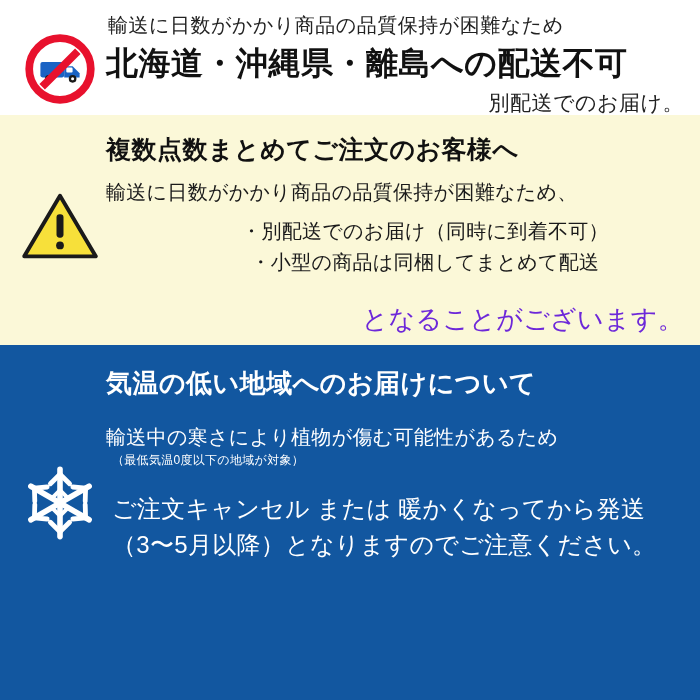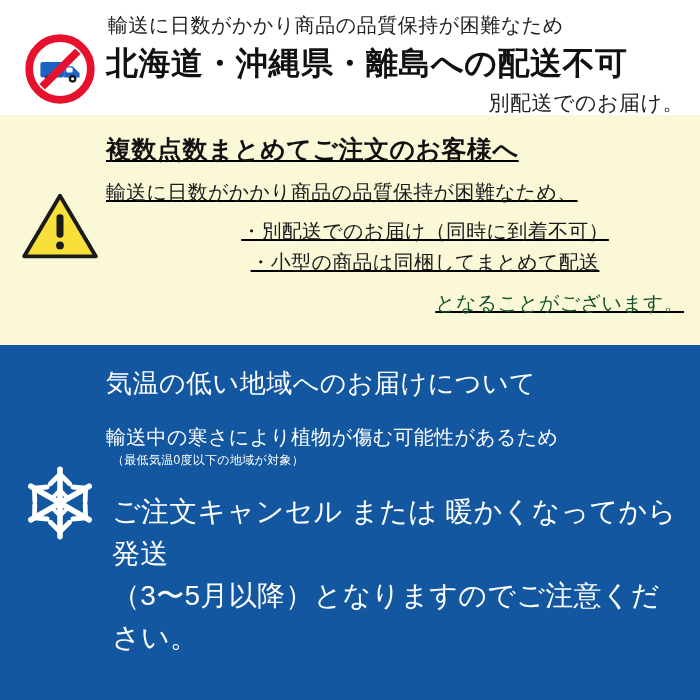--- a/index.html
+++ b/index.html
@@ -70,21 +70,20 @@
 
   
   .sec-multi {
     background: #fbf8d8;
     height: 230px;
     display: flex;
     align-items: flex-start;
     box-sizing: border-box;
     padding: 14px 14px 0 14px;
     position: relative;
-    text-decoration: underline;
   }
   .multi-icon {
     width: 92px;
     flex: 0 0 92px;
     display: flex;
     justify-content: center;
     align-items: flex-start;
     padding-top: 62px;
   }
   .multi-text {
@@ -112,25 +111,25 @@
     list-style: none;
     text-align: center;
   }
   .multi-list li {
     font-size: 20px;
     color: #1a1a1a;
     line-height: 1.55;
     letter-spacing: 0.3px;
   }
   .multi-foot {
-    font-size: 20px;
-    color: #14532d;
+    font-size: 26px;
+    color: #6d28d9;
     text-align: right;
     padding-right: 2px;
-    margin-top: 12px;
+    margin-top: 24px;
     letter-spacing: 0.3px;
   }
 
   
   .sec-cold {
     background: #1257a0;
     flex: 1 1 auto;
     display: flex;
     align-items: flex-start;
     box-sizing: border-box;
@@ -145,41 +144,41 @@
     justify-content: center;
     align-items: flex-start;
     padding-top: 100px;
   }
   .cold-text {
     flex: 1 1 auto;
     padding-top: 4px;
   }
   .cold-head {
     font-size: 26px;
-    font-weight: normal;
+    font-weight: bold;
     letter-spacing: 0.5px;
     line-height: 1.3;
     margin-bottom: 22px;
   }
   .cold-line {
     font-size: 20px;
     line-height: 1.45;
     letter-spacing: 0.3px;
   }
   .cold-paren {
     font-size: 12px;
     line-height: 1.45;
     letter-spacing: 0.3px;
     padding-left: 6px;
   }
   .cold-gap {
     height: 22px;
   }
   .cold-last {
-    font-size: 28px;
+    font-size: 24px;
     line-height: 1.5;
     letter-spacing: 0.3px;
     padding-left: 6px;
   }
 </style>
 </head>
 <body>
 
 <div class="page">
 

